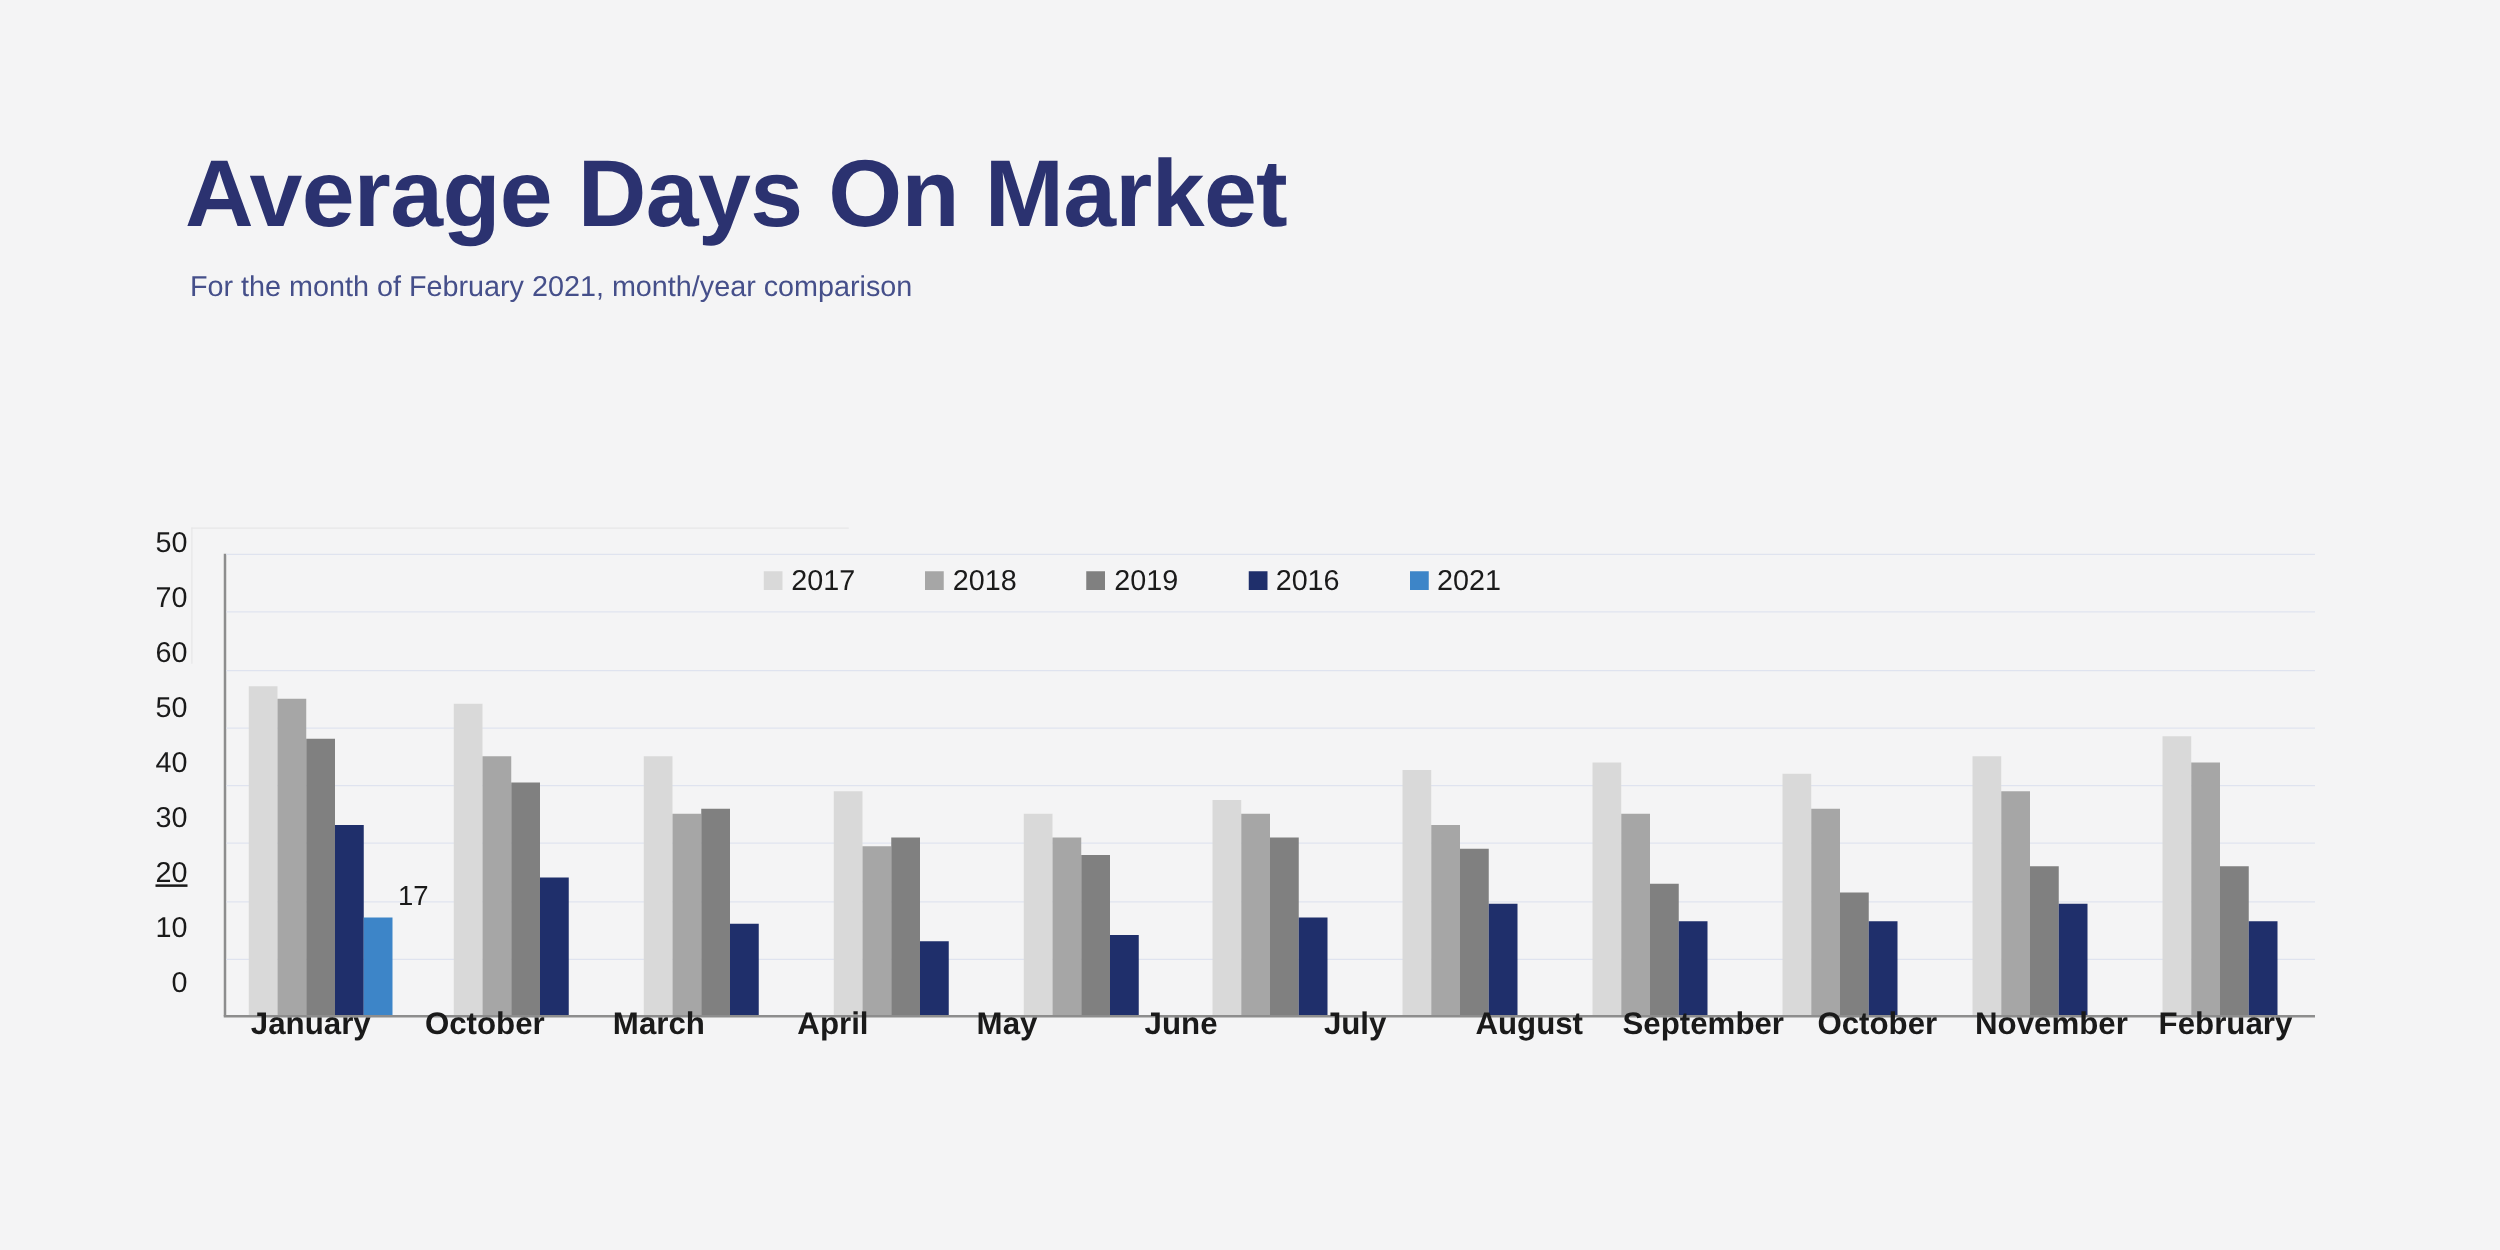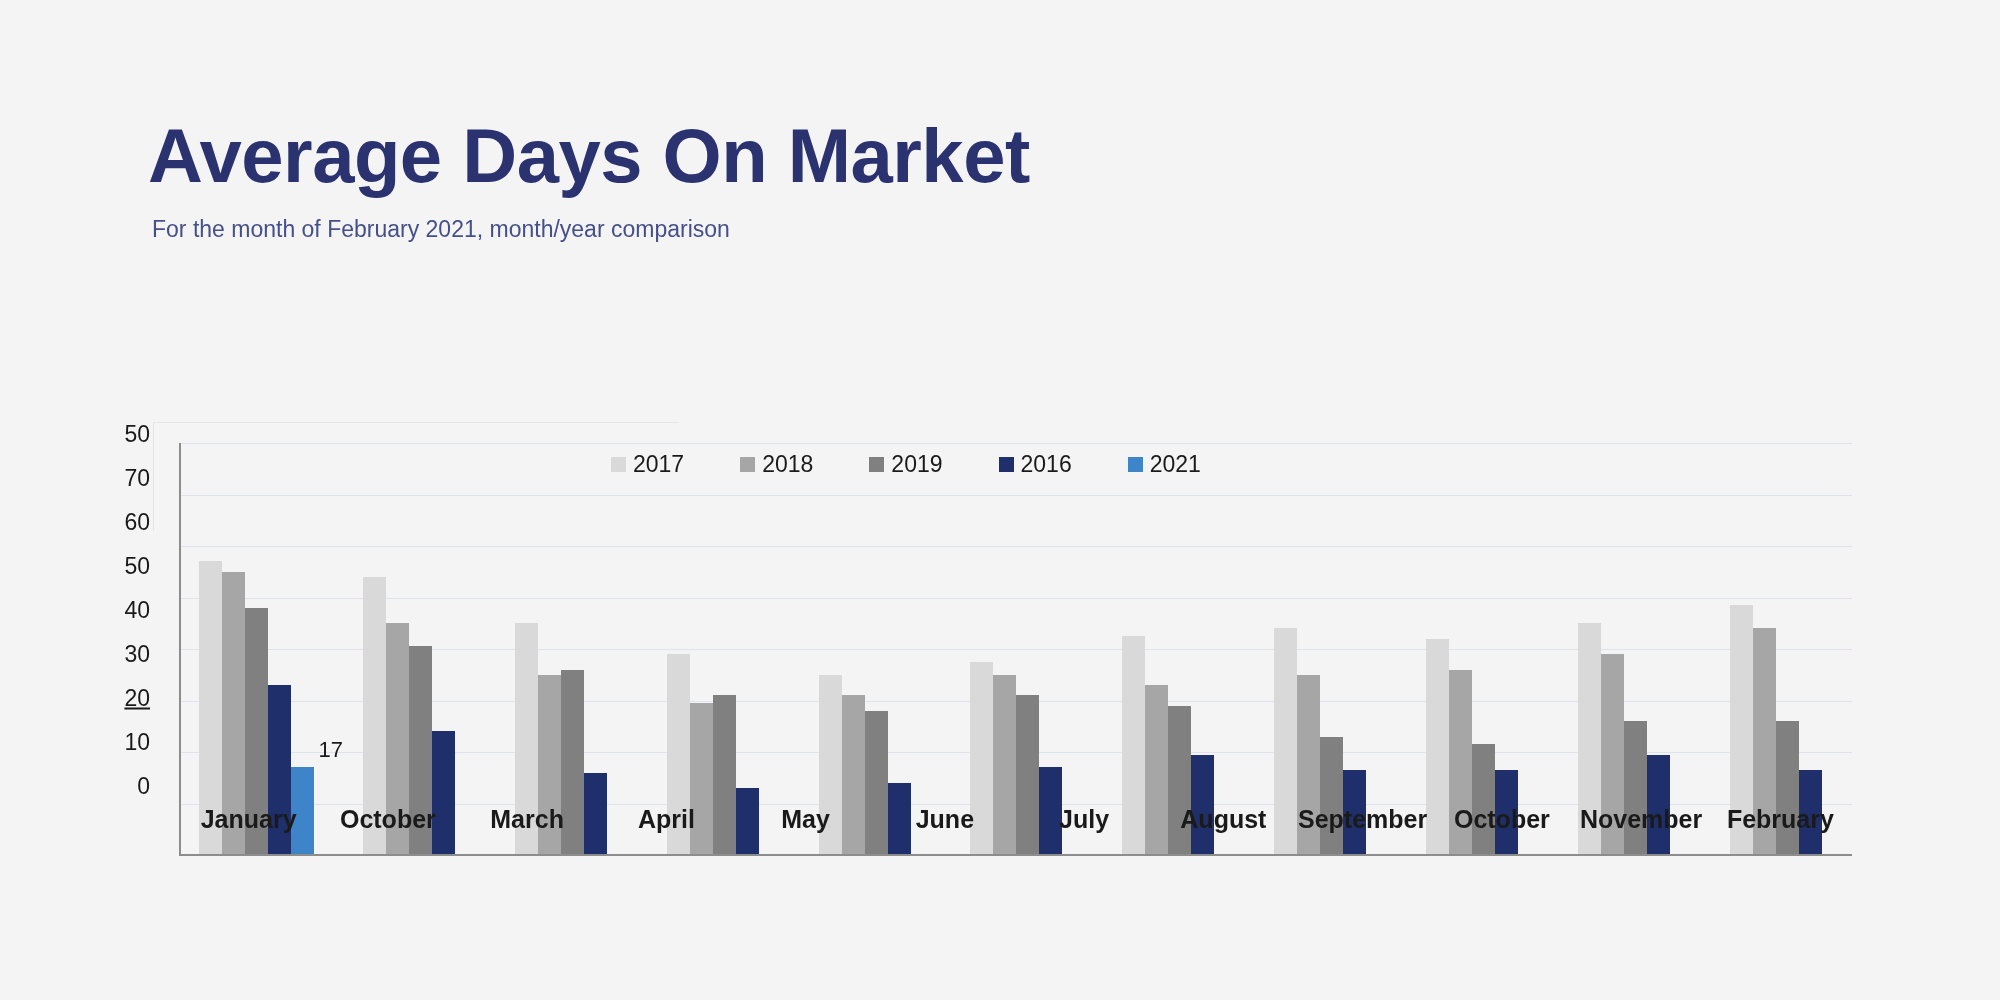--- a/index.html
+++ b/index.html
@@ -77,21 +77,21 @@
     white-space: nowrap;
   }
 
   
   #plot-area {
     position: absolute;
     left: 26px;
     top: 23px;
     right: 0;
     width: 1671px;
-    height: 412px;
+    height: 370px;
     border-left: 2px solid #8d8d8d;
   }
   .gridline {
     position: absolute;
     left: 0;
     right: 0;
     height: 1px;
     background: #dfe3ef;
   }
   #x-axis-line {

